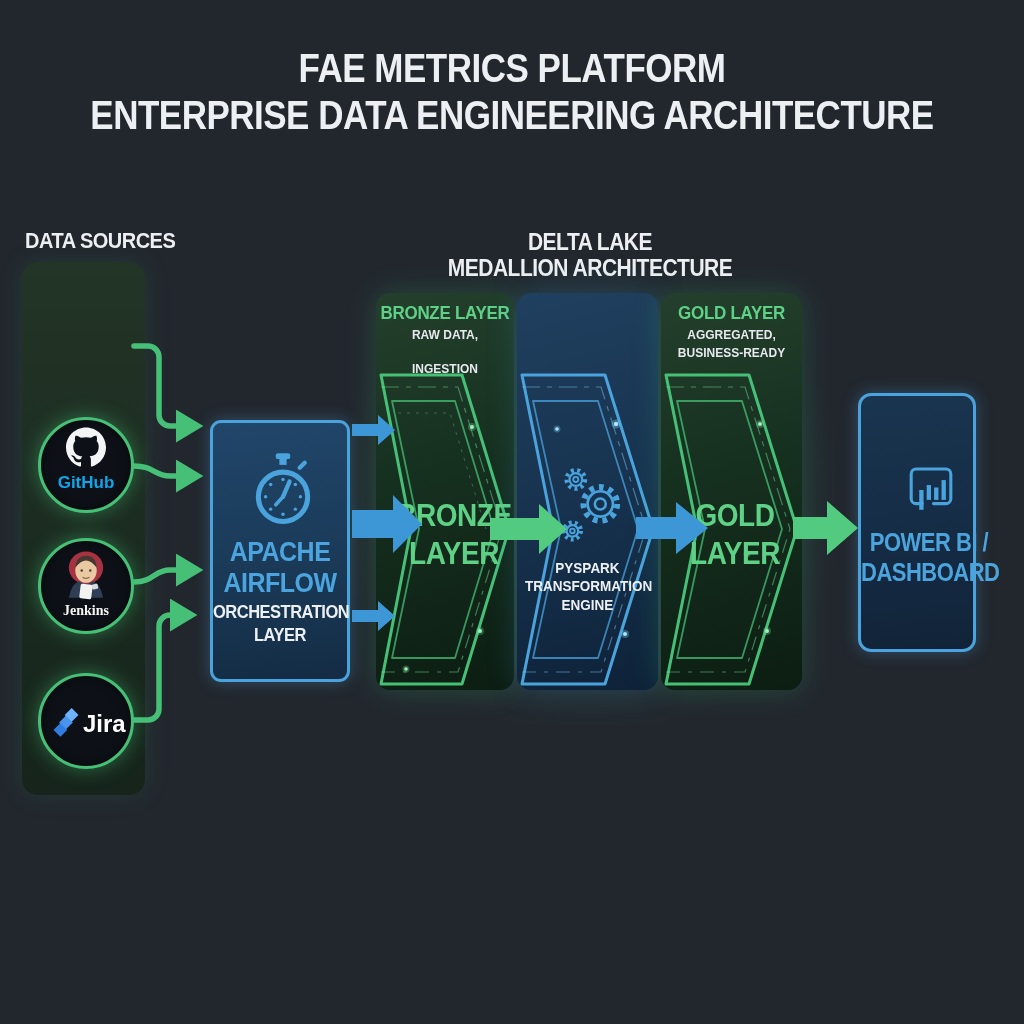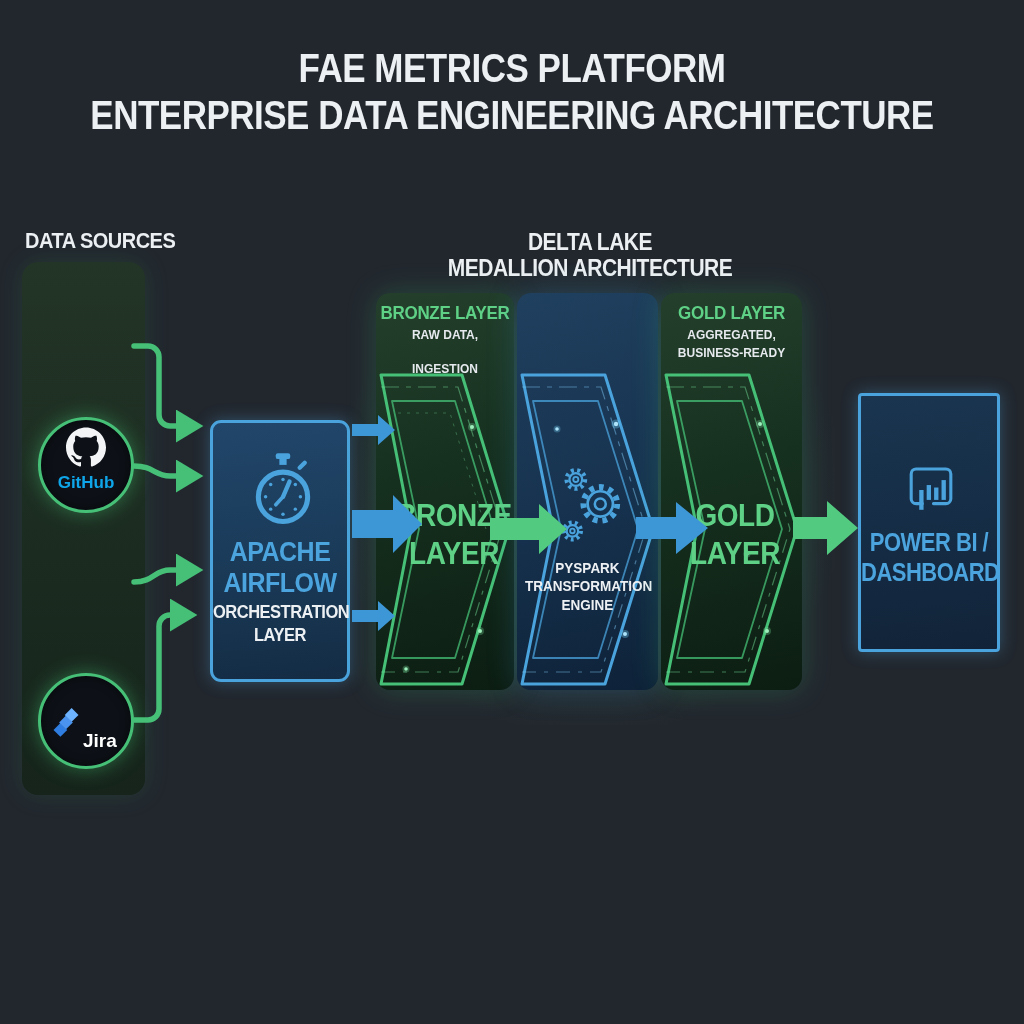--- a/index.html
+++ b/index.html
@@ -42,28 +42,42 @@
               box-shadow:0 0 24px rgba(50,150,90,.18);"></div>
 
 
   <div class="src-circle" style="top:417px;">
     <svg class="abs" style="top:7px;left:25px;" width="40" height="40" viewBox="0 0 24 24">
       <path fill="#f2f4f6" d="M12 .297c-6.63 0-12 5.373-12 12 0 5.303 3.438 9.8 8.205 11.385.6.113.82-.258.82-.577 0-.285-.01-1.04-.015-2.04-3.338.724-4.042-1.61-4.042-1.61-.546-1.385-1.333-1.754-1.333-1.754-1.09-.745.083-.73.083-.73 1.205.085 1.84 1.237 1.84 1.237 1.07 1.835 2.807 1.305 3.492.998.108-.776.417-1.305.76-1.605-2.665-.3-5.466-1.332-5.466-5.93 0-1.31.465-2.38 1.235-3.22-.135-.303-.54-1.523.105-3.176 0 0 1.005-.322 3.3 1.23.96-.267 1.98-.399 3-.405 1.02.006 2.04.138 3 .405 2.28-1.552 3.285-1.23 3.285-1.23.645 1.653.24 2.873.12 3.176.765.84 1.23 1.91 1.23 3.22 0 4.61-2.805 5.625-5.475 5.92.43.372.81 1.102.81 2.222 0 1.606-.015 2.896-.015 3.286 0 .315.21.69.825.57C20.565 22.092 24 17.592 24 12.297c0-6.627-5.373-12-12-12z"></path>
     </svg>
     <div class="abs ctr" style="top:53px;left:0;width:90px;font-size:17px;font-weight:bold;color:#0ea5e9;">GitHub</div>
   </div>
 
+  <div class="src-circle" style="top:538px;">
+    <svg class="abs" style="top:5px;left:21px;" width="48" height="54" viewBox="0 0 56 62">
+      <ellipse cx="28" cy="25" rx="20" ry="19" fill="#a83242"></ellipse>
+      <path d="M8,60 Q11,43 20,41 L28,45 L36,41 Q45,43 48,60 Z" fill="#2e3f55"></path>
+      <ellipse cx="28" cy="28" rx="12.5" ry="14.5" fill="#e9c9a1"></ellipse>
+      <path d="M15.5,25 Q16.5,11 28,11 Q39.5,11 40.5,25 Q34,16.5 28,16.5 Q22,16.5 15.5,25 Z" fill="#453831"></path>
+      <circle cx="23" cy="28" r="1.4" fill="#4d3b30"></circle>
+      <circle cx="33" cy="28" r="1.4" fill="#4d3b30"></circle>
+      <path d="M24,36 Q28,38.5 32,36" stroke="#8a6b50" stroke-width="1.4" fill="none"></path>
+      <rect x="21" y="44" width="14" height="17" rx="2" fill="#f2f2f0" transform="rotate(7 28 52)"></rect>
+      <rect x="35" y="44" width="7" height="6" rx="1.5" fill="#d8dade" transform="rotate(-12 38 47)"></rect>
+    </svg>
+    <div class="abs ctr" style="top:62px;left:0;width:90px;font-size:14px;font-weight:bold;color:#f5f5f2;font-family:'Liberation Serif','DejaVu Serif',serif;">Jenkins</div>
+  </div>
 
   <div class="src-circle" style="top:673px;">
     <svg class="abs" style="top:31px;left:10px;" width="30" height="32" viewBox="0 0 48 50">
       <path d="M4,36 L15,25 L26,36 L15,47 Z" fill="#2f7de0"></path>
       <path d="M13,24 L24,13 L35,24 L24,35 Z" fill="#4a93ef"></path>
       <path d="M22,12 L33,1 L44,12 L33,23 Z" fill="#6db3ff"></path>
     </svg>
-    <div class="abs" style="top:34px;left:42px;font-size:19px;font-weight:bold;color:#ffffff;margin-top:20px;">Jira</div>
+    <div class="abs" style="top:34px;left:42px;font-size:24px;font-weight:bold;color:#ffffff;">Jira</div>
   </div>
 
   <div class="box glow-blue" style="top:394px;left:210px;width:140px;height:262px;border:3px solid #4aa3dc;
               background:linear-gradient(175deg,#21466a 0%,#1a3a58 55%,#142c44 100%);margin-top:26px;">
     <svg class="abs" style="top:28px;left:41px;" width="58" height="80" viewBox="0 0 80 108">
       <rect x="30" y="2" width="20" height="8" rx="3" fill="#4aa3dc"></rect>
       <rect x="35" y="9" width="10" height="9" fill="#4aa3dc"></rect>
       <line x1="63" y1="22" x2="70" y2="15" stroke="#4aa3dc" stroke-width="6" stroke-linecap="round"></line>
       <circle cx="40" cy="62" r="34" stroke="#4aa3dc" stroke-width="7" fill="none"></circle>
       <line x1="40" y1="62" x2="49" y2="41" stroke="#4aa3dc" stroke-width="6" stroke-linecap="round"></line>
@@ -166,21 +180,21 @@
         <circle cx="106" cy="262" r="2" fill="#9df0bb"></circle>
       <circle cx="86" cy="185" r="3.5" fill="#7be2a0" opacity=".3"></circle>
         <circle cx="86" cy="185" r="1.8" fill="#9df0bb"></circle>
     </svg>
     <div class="abs ctr center-label greent" style="top:208px;left:14px;width:120px;">
       <div>GOLD</div>
       <div>LAYER</div>
     </div>
   </div>
 
-  <div class="box glow-blue" style="top:393px;left:858px;width:142px;height:259px;border:3px solid #4aa3dc;border-radius:4px;
+  <div class="box glow-blue" style="top:393px;left:858px;width:118px;height:259px;border:3px solid #4aa3dc;border-radius:13px;
               background:linear-gradient(175deg,#1a3550 0%,#152c45 55%,#112338 100%);padding-left:12px;">
     <svg class="abs" style="top:70px;left:44px;" width="52" height="48" viewBox="0 0 84 76">
       <path d="M28,60 H18 a8,8 0 0 1 -8,-8 V12 a8,8 0 0 1 8,-8 H66 a8,8 0 0 1 8,8 V52 a8,8 0 0 1 -8,8 H46" fill="none" stroke="#4aa3dc" stroke-width="5" stroke-linecap="round"></path>
       <rect x="23" y="38" width="7" height="32" fill="#4aa3dc"></rect>
       <rect x="35" y="30" width="7" height="24" fill="#4aa3dc"></rect>
       <rect x="47" y="34" width="7" height="20" fill="#4aa3dc"></rect>
       <rect x="59" y="22" width="7" height="32" fill="#4aa3dc"></rect>
     </svg>
     <div class="abs ctr cond bluet" style="top:132px;left:0;width:136px;font-size:22px;">POWER BI /</div>
     <div class="abs ctr cond bluet" style="top:162px;left:0;width:136px;font-size:22px;">DASHBOARD</div>

